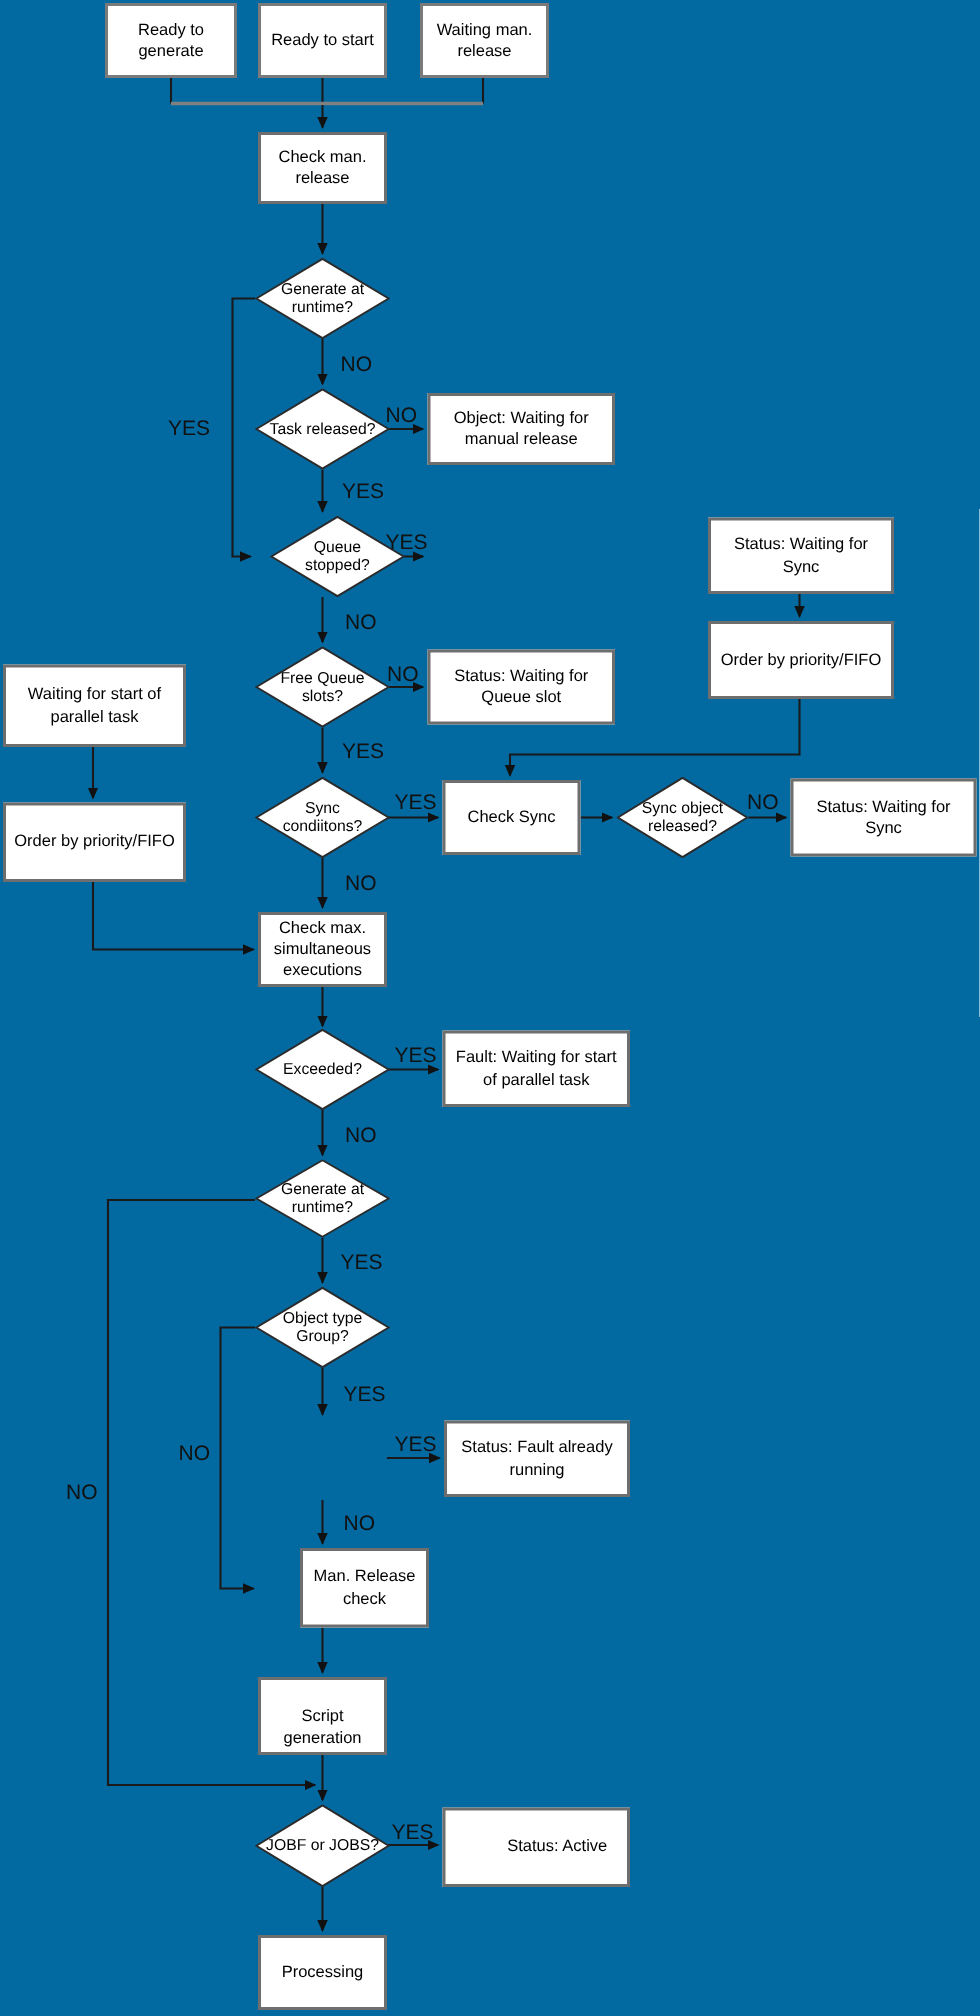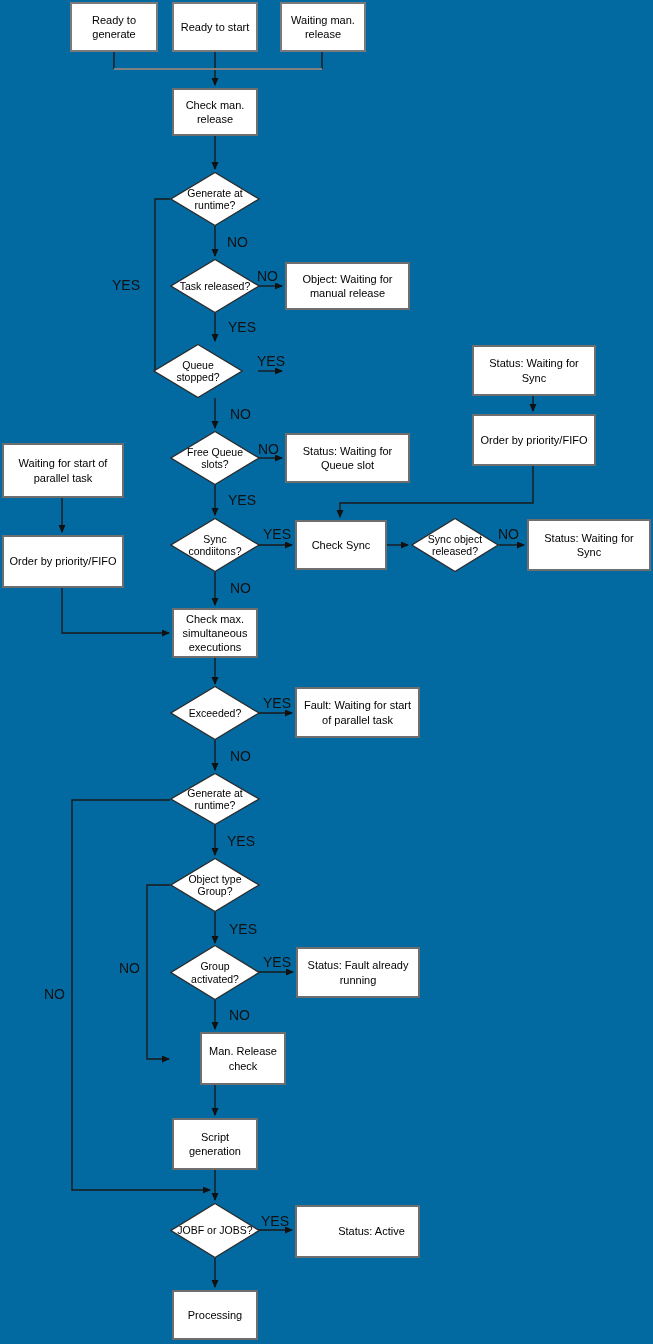--- a/index.html
+++ b/index.html
@@ -91,21 +91,21 @@
         <polygon points="50,1 99,50 50,99 1,50" fill="#fff" stroke="#2b2b2b" vector-effect="non-scaling-stroke" stroke-width="1.3"></polygon>
       </svg>
     <span class="dlabel">Generate at runtime?</span>
   </div>
   <div class="diamond" style="left:170px;top:259px;width:90px;height:54px;">
     <svg viewBox="0 0 100 100" preserveAspectRatio="none">
         <polygon points="50,1 99,50 50,99 1,50" fill="#fff" stroke="#2b2b2b" vector-effect="non-scaling-stroke" stroke-width="1.3"></polygon>
       </svg>
     <span class="dlabel">Task released?</span>
   </div>
-  <div class="diamond" style="left:153px;top:344px;width:90px;height:54px;">
+  <div class="diamond" style="left:180px;top:344px;width:90px;height:54px;">
     <svg viewBox="0 0 100 100" preserveAspectRatio="none">
         <polygon points="50,1 99,50 50,99 1,50" fill="#fff" stroke="#2b2b2b" vector-effect="non-scaling-stroke" stroke-width="1.3"></polygon>
       </svg>
     <span class="dlabel">Queue stopped?</span>
   </div>
   <div class="diamond" style="left:170px;top:431px;width:90px;height:54px;">
     <svg viewBox="0 0 100 100" preserveAspectRatio="none">
         <polygon points="50,1 99,50 50,99 1,50" fill="#fff" stroke="#2b2b2b" vector-effect="non-scaling-stroke" stroke-width="1.3"></polygon>
       </svg>
     <span class="dlabel">Free Queue slots?</span>
@@ -132,26 +132,20 @@
     <svg viewBox="0 0 100 100" preserveAspectRatio="none">
         <polygon points="50,1 99,50 50,99 1,50" fill="#fff" stroke="#2b2b2b" vector-effect="non-scaling-stroke" stroke-width="1.3"></polygon>
       </svg>
     <span class="dlabel">Generate at runtime?</span>
   </div>
   <div class="diamond" style="left:170px;top:858px;width:90px;height:54px;">
     <svg viewBox="0 0 100 100" preserveAspectRatio="none">
         <polygon points="50,1 99,50 50,99 1,50" fill="#fff" stroke="#2b2b2b" vector-effect="non-scaling-stroke" stroke-width="1.3"></polygon>
       </svg>
     <span class="dlabel">Object type Group?</span>
-  </div>
-  <div class="diamond" style="left:170px;top:945px;width:90px;height:55px;">
-    <svg viewBox="0 0 100 100" preserveAspectRatio="none">
-        <polygon points="50,1 99,50 50,99 1,50" fill="#fff" stroke="#2b2b2b" vector-effect="non-scaling-stroke" stroke-width="1.3"></polygon>
-      </svg>
-    <span class="dlabel">Group activated?</span>
   </div>
   <div class="diamond" style="left:170px;top:1203px;width:90px;height:55px;">
     <svg viewBox="0 0 100 100" preserveAspectRatio="none">
         <polygon points="50,1 99,50 50,99 1,50" fill="#fff" stroke="#2b2b2b" vector-effect="non-scaling-stroke" stroke-width="1.3"></polygon>
       </svg>
     <span class="dlabel">JOBF or JOBS?</span>
   </div>
 
   <div class="box" style="left:285px;top:262px;width:125px;height:48px;">
     <span>Object: Waiting for manual release</span>
@@ -185,21 +179,21 @@
   </div>
   <div class="box" style="left:295px;top:687px;width:125px;height:51px;">
     <span>Fault: Waiting for start of parallel task</span>
   </div>
   <div class="box" style="left:296px;top:947px;width:124px;height:51px;">
     <span>Status: Fault already running</span>
   </div>
   <div class="box" style="left:172px;top:1032px;width:86px;height:53px;margin-left:28px;">
     <span>Man. Release check</span>
   </div>
-  <div class="box" style="left:172px;top:1118px;width:86px;height:52px;">
+  <div class="box" style="left:172px;top:1118px;width:86px;height:52px;align-items:flex-end;">
     <span>Script generation</span>
   </div>
   <div class="box" style="left:295px;top:1205px;width:125px;height:53px;padding-left:32px;">
     <span>Status: Active</span>
   </div>
   <div class="box" style="left:172px;top:1290px;width:86px;height:50px;">
     <span>Processing</span>
   </div>
 
   <span class="elabel" style="left:112px;top:277px;">YES</span>

